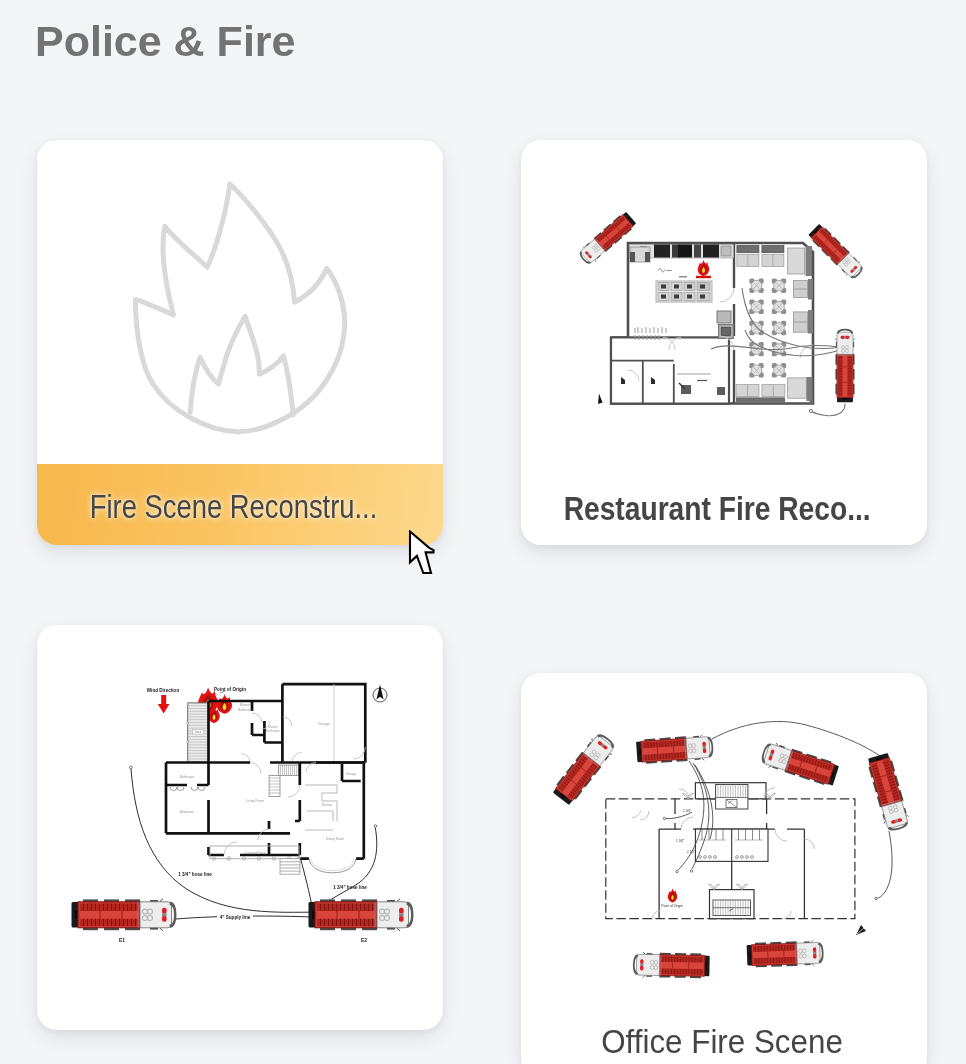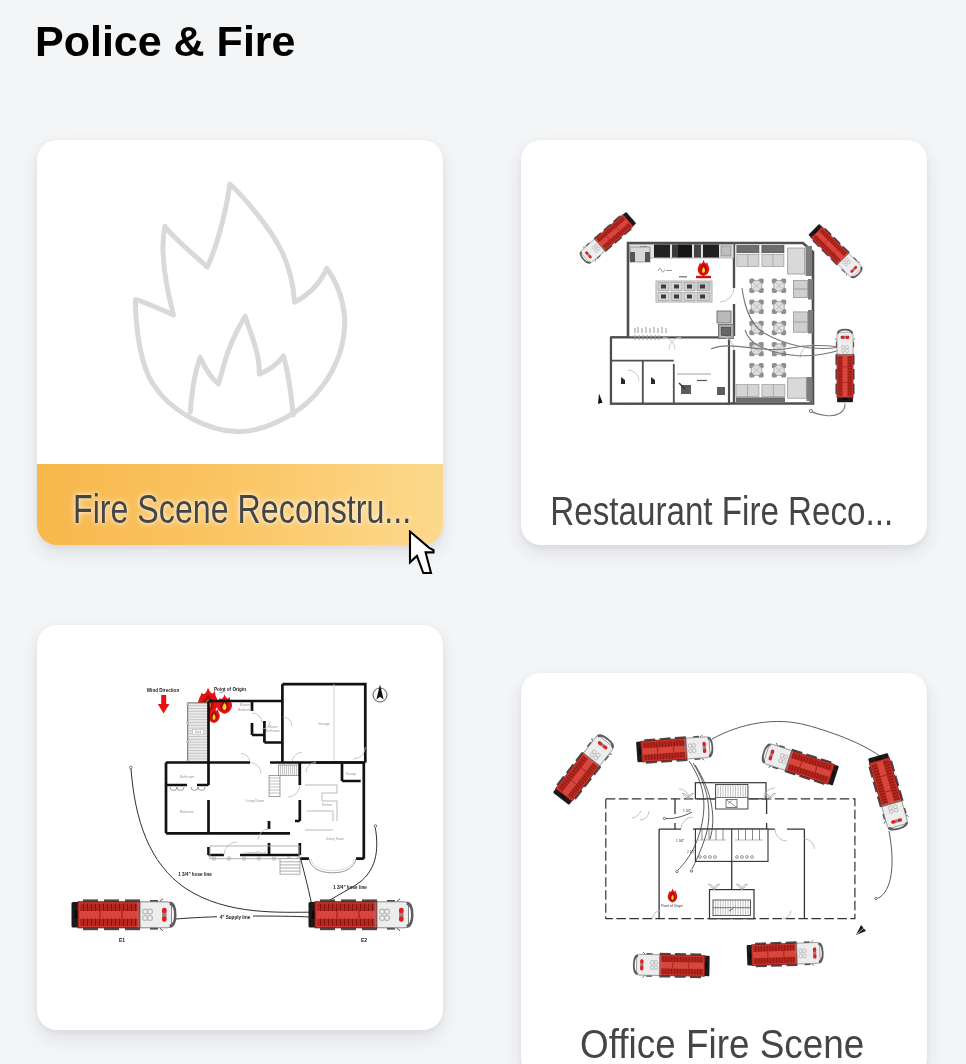--- a/index.html
+++ b/index.html
@@ -1,20 +1,20 @@
 <!DOCTYPE html>
 <html><head>
 <meta charset="utf-8">
 <style>
   html,body{margin:0;padding:0;}
   body{width:966px;height:1064px;background:#f4f5f7;font-family:"Liberation Sans",sans-serif;position:relative;overflow:hidden;}
-  .title{position:absolute;left:35px;top:16px;font-size:43px;font-weight:bold;color:#000000;line-height:1.2;letter-spacing:0px;}
+  .title{position:absolute;left:35px;top:16px;font-size:43px;font-weight:bold;color:#737373;line-height:1.2;letter-spacing:0px;}
   .card{position:absolute;width:406px;height:405px;background:#fff;border-radius:20px;
         box-shadow:0 8px 18px rgba(30,40,60,.10),0 2px 5px rgba(30,40,60,.05);}
-  .label{position:absolute;left:0;right:7px;top:351px;text-align:center;font-size:40px;color:#454545;line-height:1;white-space:nowrap;}
+  .label{position:absolute;left:0;right:7px;top:351px;text-align:center;font-size:34px;color:#454545;line-height:1;white-space:nowrap;}
   .label span{display:inline-block;}
   .footer{position:absolute;left:0;right:0;top:324px;height:81px;border-radius:0 0 20px 20px;
           background:linear-gradient(96deg,#f7b74b 0%,#fac462 45%,#fdd98d 100%);}
   .footer .label{top:25px;text-shadow:0 0 7px rgba(255,255,255,.9),0 0 3px rgba(255,255,255,.6);}
   svg{position:absolute;display:block;}
 </style>
 </head>
 <body>
 
 <div class="title">Police &amp; Fire</div>
@@ -84,21 +84,21 @@
              C 222 224 222.5 230 222.3 234.1
              C 231 231 241 224 246.3 215.8
              C 250 228 253.5 247 256.1 274.9" fill="none" stroke="#d9d9d9" stroke-width="5" stroke-linecap="round" stroke-linejoin="round"></path>
   </svg>
 
   <div class="footer">
       <div class="label"><span style="transform:scaleX(0.805);margin-left:-5px;">Fire Scene Reconstru...</span></div>
     </div>
 </div>
 
-<div class="card" style="left:521px;top:140px;">
+<div class="card" style="left:521px;top:140px;font-weight:bold;">
   <svg width="406" height="405" viewBox="0 0 406 405" style="left:0;top:0;" id="svg-rest">
 
     <g>
       <path d="M107 103 H282 L292 112 V263.5 H107 Z" fill="#ffffff" stroke="#4f4f4f" stroke-width="2.6"></path>
       <path d="M90 197.4 H107 M90 197.4 V263.6 H107" fill="none" stroke="#4f4f4f" stroke-width="2.2"></path>
       <rect x="90" y="197.4" width="118" height="66.2" fill="#ffffff" stroke="#4f4f4f" stroke-width="2.2"></rect>
     </g>
 
     <path d="M213 103 V148 M213 164 V196 M213 210 V263.5" stroke="#4f4f4f" stroke-width="2.4" fill="none"></path>
 

